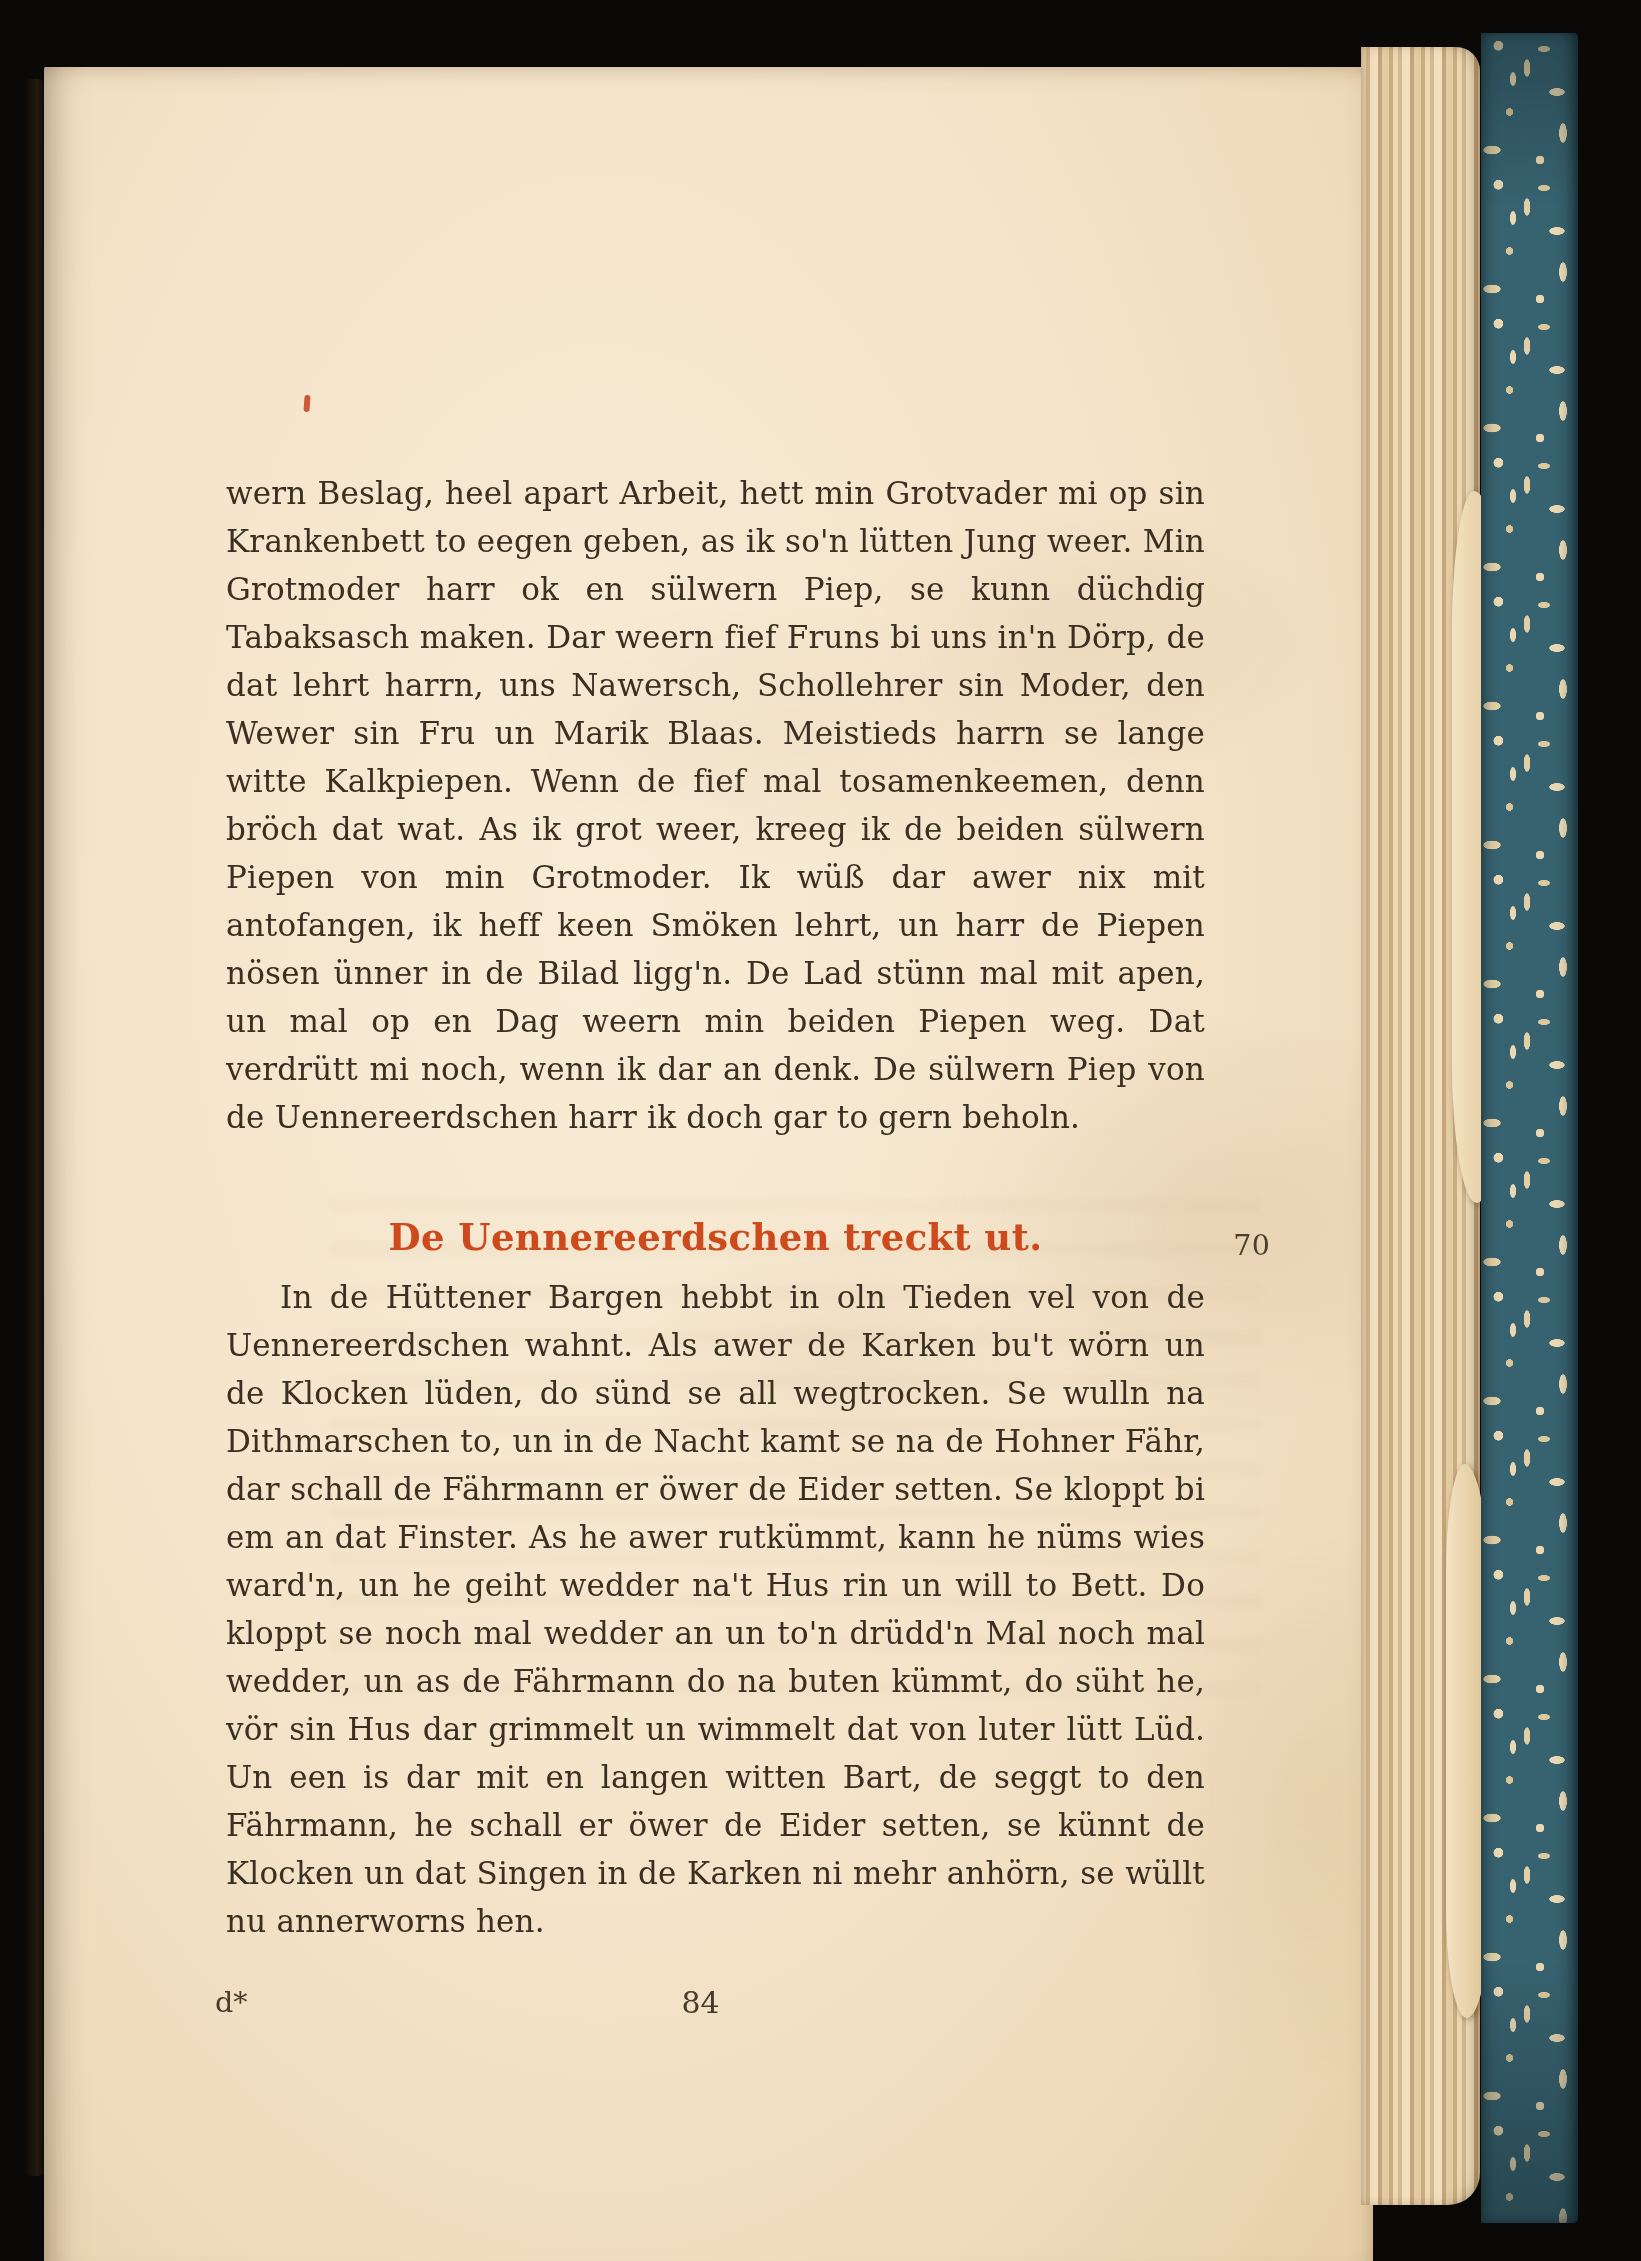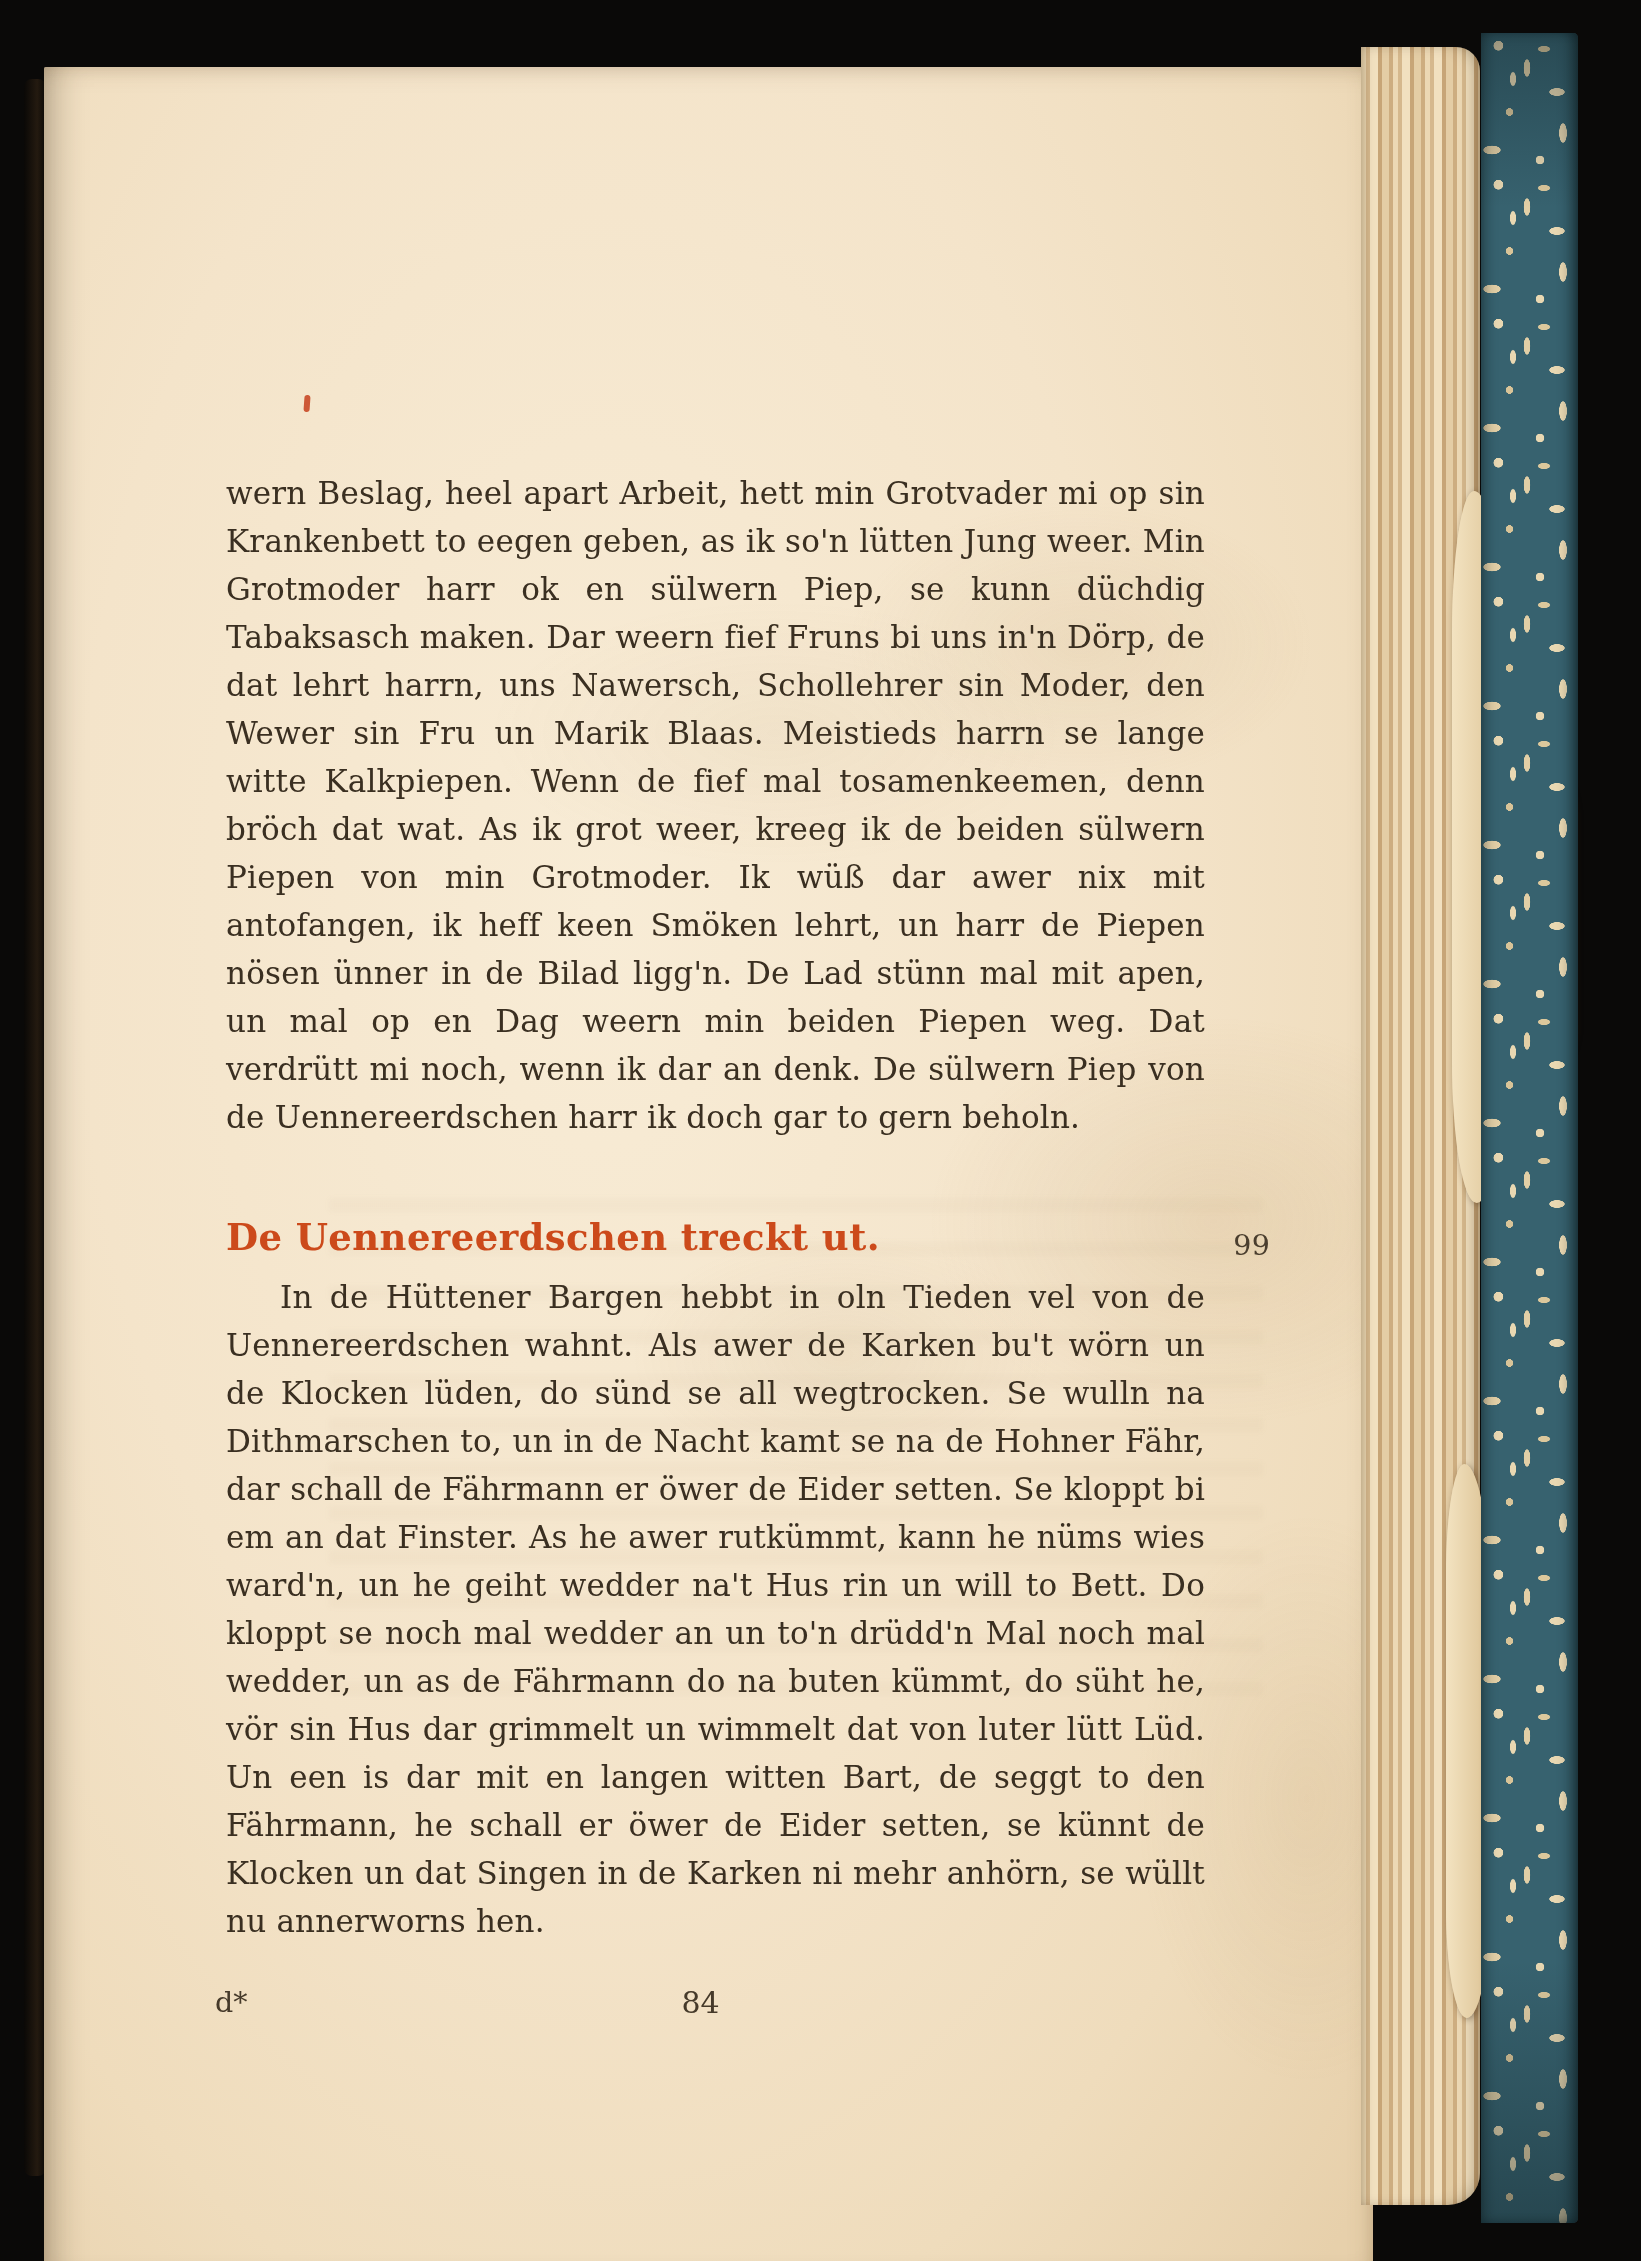--- a/index.html
+++ b/index.html
@@ -97,21 +97,21 @@
   }
   .para-2 {
     text-indent: 54px;
     margin-top: 9.5px !important;
   }
 
   .heading-row {
     position: relative;
     margin-top: 73px;
     margin-bottom: 4.7px;
-    text-align: left;
+    text-align: center;
   }
   .chapter-heading {
     display: inline-block;
     color: #cc4a1b;
     font-weight: bold;
     font-size: 37px;
     line-height: 47px;
     letter-spacing: 0.4px;
   }
   .margin-number {
@@ -228,21 +228,21 @@
   <div class="page">
     <div class="page-texture"></div>
     <div class="show-through"></div>
     <div class="red-mark"></div>
 
     <div class="text-column">
       <p>wern Beslag, heel apart Arbeit, hett min Grotvader mi op sin Krankenbett to eegen geben, as ik so'n lütten Jung weer. Min Grotmoder harr ok en sülwern Piep, se kunn düchdig Tabaksasch maken. Dar weern fief Fruns bi uns in'n Dörp, de dat lehrt harrn, uns Nawersch, Schollehrer sin Moder, den Wewer sin Fru un Marik Blaas. Meistieds harrn se lange witte Kalkpiepen. Wenn de fief mal tosamenkeemen, denn bröch dat wat. As ik grot weer, kreeg ik de beiden sülwern Piepen von min Grotmoder. Ik wüß dar awer nix mit antofangen, ik heff keen Smöken lehrt, un harr de Piepen nösen ünner in de Bilad ligg'n. De Lad stünn mal mit apen, un mal op en Dag weern min beiden Piepen weg. Dat verdrütt mi noch, wenn ik dar an denk. De sülwern Piep von de Uennereerdschen harr ik doch gar to gern beholn.</p>
 
       <div class="heading-row">
         <span class="chapter-heading">De Uennereerdschen treckt ut.</span>
-        <span class="margin-number">99</span>
+        <span class="margin-number">70</span>
       </div>
 
       <p class="para-2">In de Hüttener Bargen hebbt in oln Tieden vel von de Uennereerdschen wahnt. Als awer de Karken bu't wörn un de Klocken lüden, do sünd se all wegtrocken. Se wulln na Dithmarschen to, un in de Nacht kamt se na de Hohner Fähr, dar schall de Fährmann er öwer de Eider setten. Se kloppt bi em an dat Finster. As he awer rutkümmt, kann he nüms wies ward'n, un he geiht wedder na't Hus rin un will to Bett. Do kloppt se noch mal wedder an un to'n drüdd'n Mal noch mal wedder, un as de Fährmann do na buten kümmt, do süht he, vör sin Hus dar grimmelt un wimmelt dat von luter lütt Lüd. Un een is dar mit en langen witten Bart, de seggt to den Fährmann, he schall er öwer de Eider setten, se künnt de Klocken un dat Singen in de Karken ni mehr anhörn, se wüllt nu annerworns hen.</p>
     </div>
 
     <div class="signature-mark">d*</div>
     <div class="page-number">84</div>
   </div>
 
   <div class="page-edges"></div>

